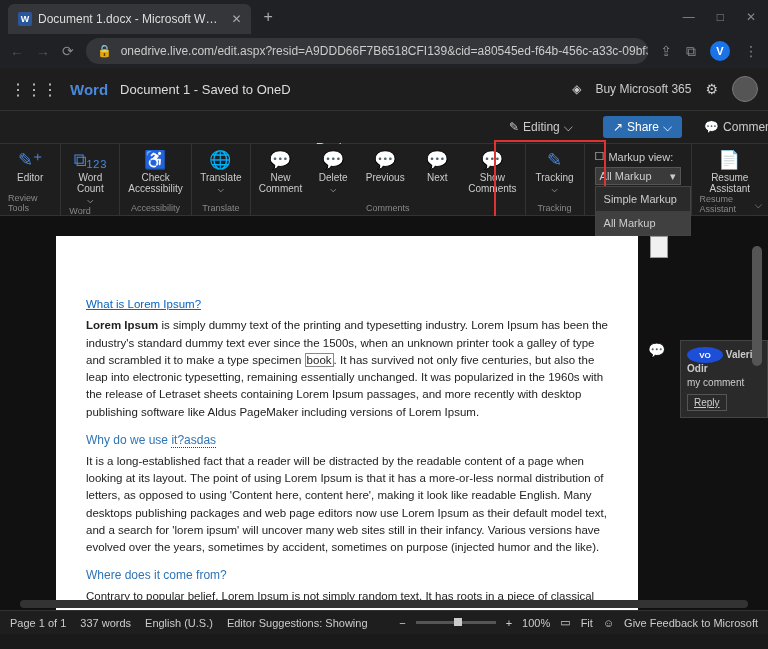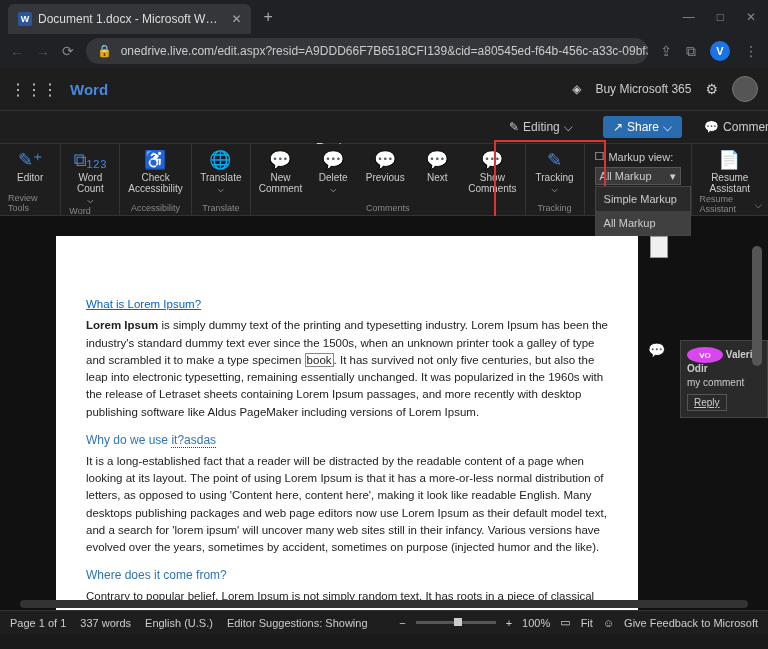--- a/index.html
+++ b/index.html
@@ -52,21 +52,21 @@
 .dropdown-item.sel { background: #404040; }
 .highlight-box { position: absolute; border: 2px solid #d33; pointer-events: none; }
 
 .doc-area { background: #111; height: 394px; position: relative; overflow: hidden; }
 .page { background: #fff; width: 582px; margin-left: 56px; margin-top: 20px; padding: 60px 30px 20px 30px; color: #222; font-size: 11.5px; line-height: 1.5; }
 .page a { color: #0563c1; text-decoration: underline; }
 .heading { color: #2e74b5; margin-top: 10px; margin-bottom: 2px; font-size: 12px; }
 .page p { margin-bottom: 4px; }
 .comment-ico { position: absolute; right: 102px; top: 126px; color: #666; font-size: 14px; }
 .comment-panel { position: absolute; right: 0; top: 124px; width: 88px; background: #2a2a2a; border: 1px solid #444; padding: 6px; font-size: 10px; color: #ccc; }
-.comment-panel .vo { display: inline-flex; width: 36px; height: 16px; background: #d946ef; color: #fff; border-radius: 50%; font-size: 8px; align-items: center; justify-content: center; font-weight: bold; }
+.comment-panel .vo { display: inline-flex; width: 36px; height: 16px; background: #1d4ed8; color: #fff; border-radius: 50%; font-size: 8px; align-items: center; justify-content: center; font-weight: bold; }
 .comment-panel .reply-btn { border: 1px solid #555; padding: 2px 6px; margin-top: 6px; display: inline-block; font-size: 10px; text-decoration: underline; }
 .redwave { border-bottom: 1px dotted #c00; }
 
 .scrollbar { position: absolute; right: 6px; top: 30px; width: 10px; height: 120px; background: #555; border-radius: 5px; }
 .scrollbar-h { position: absolute; bottom: 2px; left: 20px; right: 20px; height: 8px; background: #333; border-radius: 4px; }
 
 .statusbar { height: 24px; background: #1e1e1e; display: flex; align-items: center; padding: 0 10px; gap: 14px; font-size: 11px; color: #ccc; border-top: 1px solid #333; }
 .status-right { margin-left: auto; display: flex; align-items: center; gap: 10px; }
 .zoom-slider { width: 80px; height: 3px; background: #555; position: relative; }
 .zoom-slider .thumb { width: 8px; height: 8px; background: #ccc; position: absolute; top: -3px; left: 38px; }
@@ -101,20 +101,21 @@
     <span class="nav-icon">⇪</span>
     <span class="nav-icon">⧉</span>
     <span class="avatar-dot">V</span>
     <span class="nav-icon">⋮</span>
   </div>
 </div>
 
 <div class="app-header">
   <span class="waffle">⋮⋮⋮</span>
   <span class="word-logo">Word</span>
+  <span class="doc-title">Document 1 - Saved to OneD</span>
   <div class="right-header">
     <span>◈</span>
     <span class="buy-link">Buy Microsoft 365</span>
     <span class="gear">⚙</span>
     <div class="avatar-img"></div>
   </div>
 </div>
 
 <div class="tabs-row">
   <span class="ribbon-tab">File</span>

